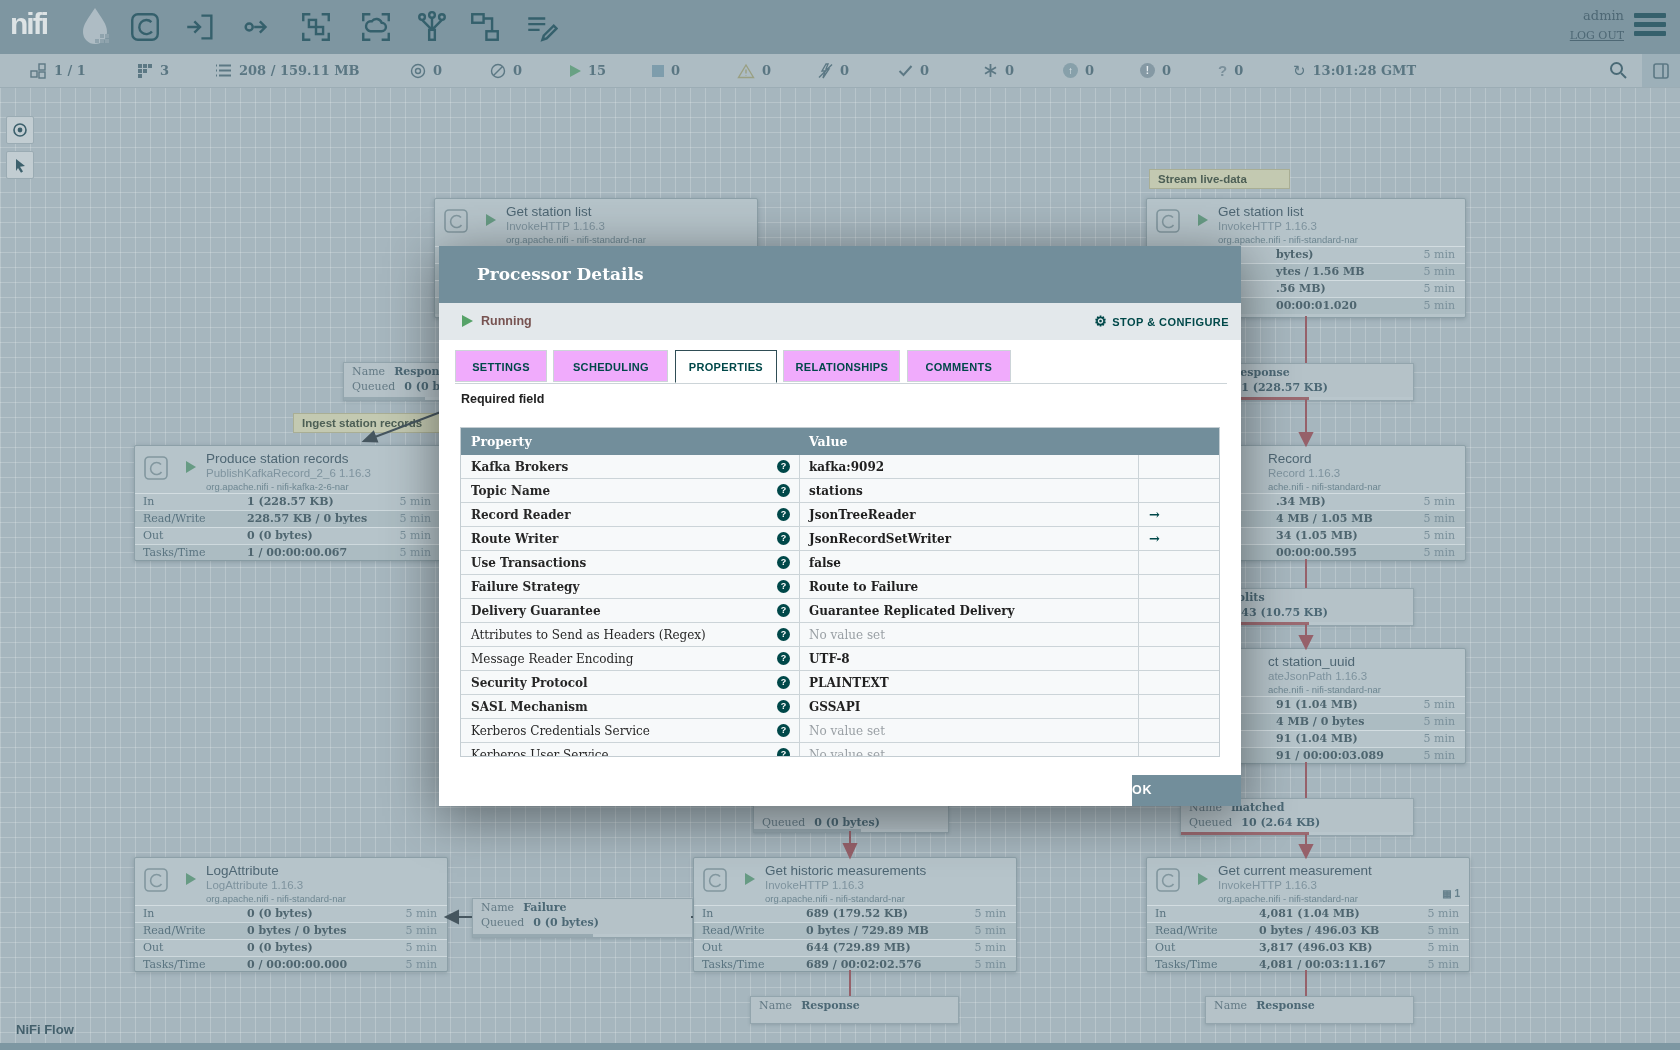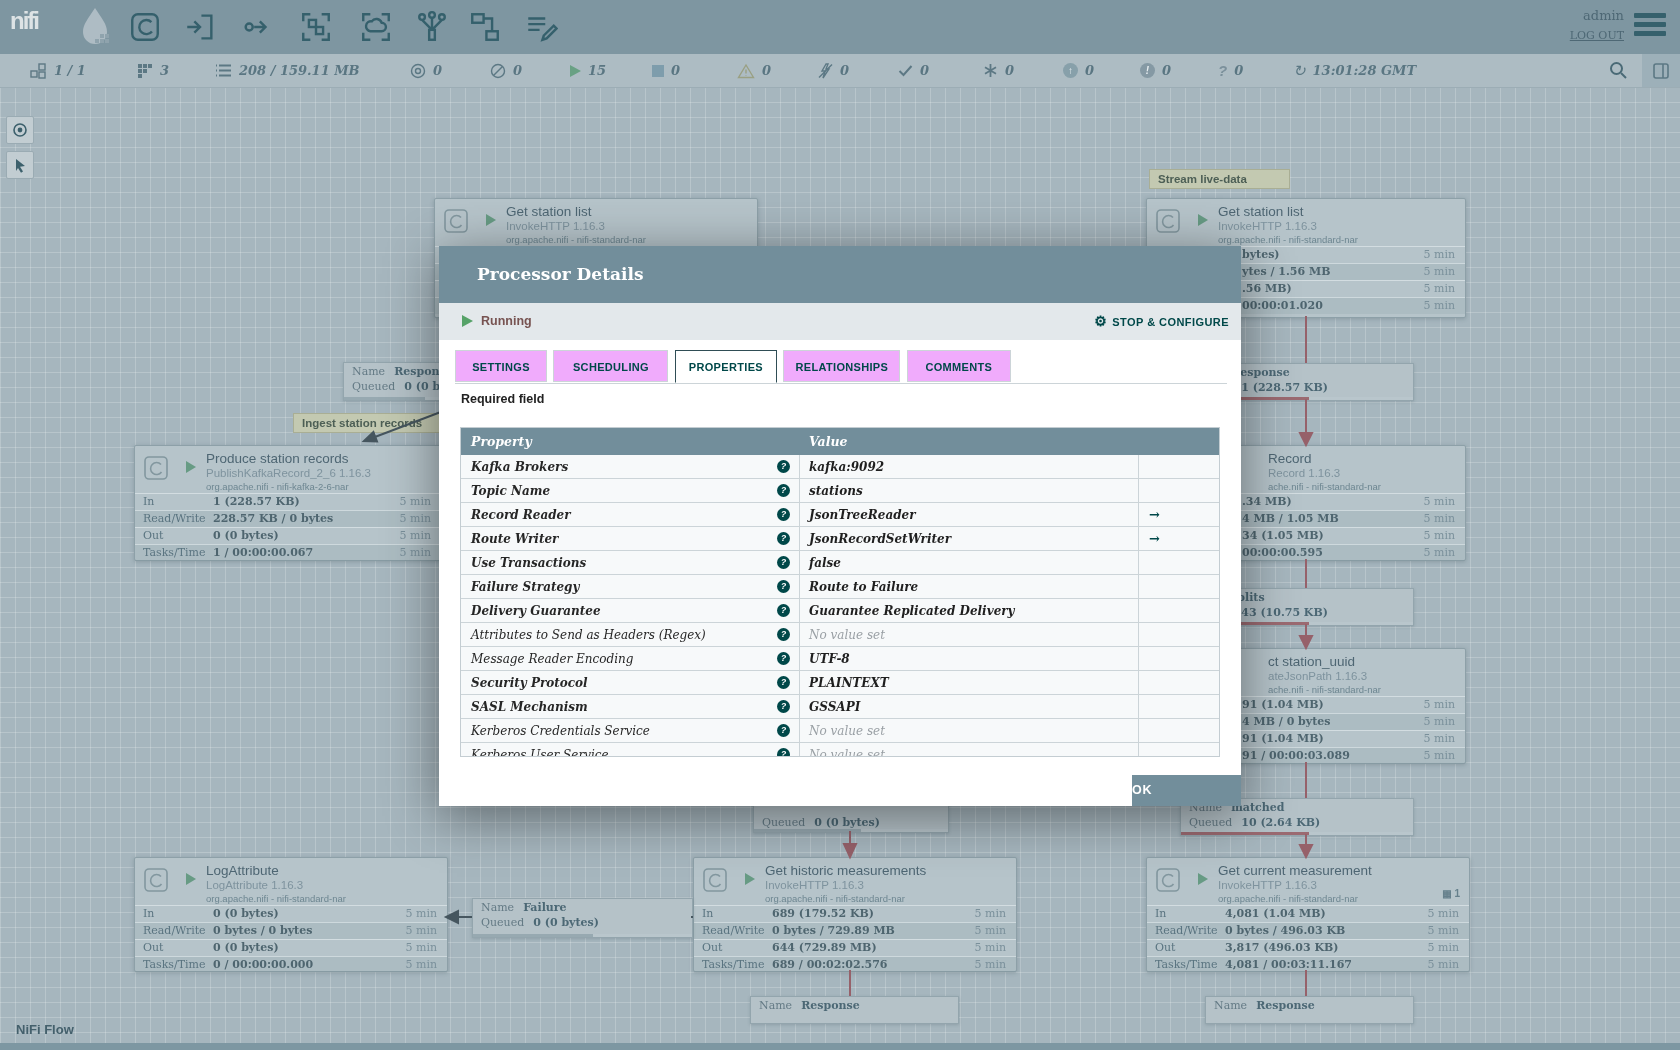--- a/index.html
+++ b/index.html
@@ -1,32 +1,32 @@
 <!DOCTYPE html>
 <html><head>
 <meta charset="utf-8">
 <style>
   html,body{margin:0;padding:0;}
   body{font-family:"Liberation Sans", sans-serif; background:#8fa3ad;}
   .screen{position:relative;width:1680px;height:1050px;overflow:hidden;background:#a6b6be;}
 
   
   .topbar{position:absolute;left:0;top:0;width:1680px;height:54px;background:#7e96a1;z-index:5;}
-  .logo-text{position:absolute;left:10px;top:7px;font-size:24px;font-weight:bold;letter-spacing:-2px;color:#dde3e5;}
+  .logo-text{position:absolute;left:10px;top:7px;font-size:30px;font-weight:bold;letter-spacing:-2px;color:#dde3e5;}
   .logo-drop{position:absolute;left:76px;top:6px;}
   .tool-ic{position:absolute;top:10px;width:36px;height:36px;color:#35606c;cursor:pointer;}
   .tool-ic svg{width:34px;height:34px;stroke:#35606c;fill:none;stroke-width:1.7;}
   .admin-box{position:absolute;right:56px;top:8px;text-align:right;color:#4e6875;}
   .admin-name{font-family:"DejaVu Serif",serif;font-size:13px;}
   .logout{font-family:"DejaVu Serif",serif;font-size:11px;text-decoration:underline;margin-top:6px;cursor:pointer;}
   .burger{position:absolute;right:14px;top:13px;width:32px;height:28px;cursor:pointer;}
   .burger i{display:block;height:5px;margin-bottom:4px;background:#35606c;border-radius:1px;}
 
   
-  .statusbar{position:absolute;left:0;top:54px;width:1680px;height:33px;background:#adbcc3;border-bottom:1px solid #9cadb5;z-index:5;font-style:italic;}
+  .statusbar{position:absolute;left:0;top:54px;width:1680px;height:33px;background:#adbcc3;border-bottom:1px solid #9cadb5;z-index:5;}
   .sb-item{position:absolute;top:0;height:33px;display:flex;align-items:center;gap:7px;color:#5c7884;}
   .sb-item .val{font-family:"DejaVu Serif",serif;font-size:13px;font-weight:bold;color:#5a7682;}
   .sb-item svg{stroke:#5c7884;fill:none;stroke-width:1.4;}
   .g-run{width:0;height:0;border-left:11px solid #69a184;border-top:6.5px solid transparent;border-bottom:6.5px solid transparent;}
   .g-stop{width:12px;height:12px;background:#7e9dac;}
   .g-circ{width:15px;height:15px;border-radius:50%;display:flex;align-items:center;justify-content:center;color:#e7edf0;font-size:10px;font-weight:bold;background:#87a0aa;}
   .g-txt{font-size:15px;font-weight:bold;color:#7b909b;}
   .sb-right-ic{position:absolute;top:6px;cursor:pointer;}
   .sb-tile{position:absolute;left:1642px;top:0;width:38px;height:33px;background:#9db0b9;display:flex;align-items:center;justify-content:center;cursor:pointer;}
 
@@ -45,21 +45,21 @@
   .p-play{position:absolute;left:51px;top:15px;width:0;height:0;border-left:10px solid #679b84;border-top:6px solid transparent;border-bottom:6px solid transparent;}
   .p-t{position:absolute;left:71px;top:5px;white-space:nowrap;}
   .p-t.frag{left:97px;margin-left:24px;}
   .p-title{font-size:13.5px;color:#4e6673;}
   .p-type{font-size:11.5px;color:#7e939e;margin-top:1px;}
   .p-bundle{font-size:9.5px;color:#6d8691;margin-top:2px;}
   .p-badge{position:absolute;right:9px;top:30px;font-size:10px;color:#66808c;font-weight:bold;}
   .s-row{position:relative;height:16px;line-height:16px;font-family:"DejaVu Serif",serif;font-size:11px;border-top:1px solid rgba(240,245,247,.5);}
   .s-row:nth-child(odd){background:rgba(90,115,128,.10);}
   .s-l{position:absolute;left:8px;color:#5a7480;}
-  .s-v{position:absolute;left:78px;color:#4e656f;font-weight:bold;white-space:nowrap;}
+  .s-v{position:absolute;left:78px;color:#4e656f;font-weight:bold;white-space:nowrap;padding-left:34px;}
   .frag .s-v{left:95px;}
   .s-w{position:absolute;right:10px;color:#7a909b;}
 
   .olabel{position:absolute;background:#c3c9b1;border:1px solid #a9ae94;font-size:11.5px;font-weight:bold;color:#4d5f55;padding:3px 8px;white-space:nowrap;z-index:2;}
 
   .q{position:absolute;background:#b5c2c8;border:1px solid #93a5ad;font-family:"DejaVu Serif",serif;font-size:11px;color:#647a85;box-shadow:0 1px 3px rgba(50,70,80,.2);z-index:3;overflow:hidden;}
   .q .ln{padding:2px 8px 0;white-space:nowrap;}
   .q .qv{color:#4c6875;font-weight:bold;margin-left:9px;}
   .qbar{position:absolute;bottom:0;left:0;height:3px;width:100%;background:#b9c6cc;}
   .qbar i{position:absolute;left:0;top:0;height:3px;width:55%;background:#97a9b1;}
@@ -75,21 +75,21 @@
   .m-title{position:absolute;left:38px;top:0;line-height:57px;color:#fff;font-family:"DejaVu Serif",serif;font-weight:bold;font-size:17px;}
   .m-status{position:absolute;left:0;top:57px;width:802px;height:37px;background:#E3E8EB;}
   .m-play{position:absolute;left:23px;top:12px;width:0;height:0;border-left:11px solid #56a268;border-top:6.5px solid transparent;border-bottom:6.5px solid transparent;}
   .m-state{position:absolute;left:42px;top:0;line-height:37px;font-size:12.5px;font-weight:bold;color:#775351;}
   .m-action{position:absolute;right:12px;top:0;line-height:37px;font-size:11px;font-weight:bold;color:#004849;letter-spacing:.04em;cursor:pointer;}
   .m-action .gear{font-size:14px;margin-right:5px;}
   .m-tabs{position:absolute;left:16px;top:104px;width:772px;height:33px;border-bottom:1px solid #ccd4d8;}
   .tab{position:relative;display:inline-block;height:32px;line-height:32px;text-align:center;font-size:11px;font-weight:bold;letter-spacing:.03em;color:#004849;background:#f0abfc;border:1px solid #ccd4d8;margin-right:2px;box-sizing:border-box;vertical-align:bottom;cursor:pointer;}
   .tab.active{background:#fff;border:1px solid #2f4d55;border-bottom:1px solid #fff;height:33px;margin-bottom:-1px;z-index:2;}
   .m-req{position:absolute;left:22px;top:146px;font-size:12.5px;font-weight:bold;color:#222;}
-  .m-table{position:absolute;left:21px;top:181px;width:760px;height:330px;overflow:hidden;border:1px solid #c4cdd2;box-sizing:border-box;font-style:italic;}
+  .m-table{position:absolute;left:21px;top:181px;width:760px;height:330px;overflow:hidden;border:1px solid #c4cdd2;box-sizing:border-box;}
   .t-head{position:relative;height:27px;line-height:27px;background:#728E9B;color:#fff;font-family:"DejaVu Serif",serif;font-weight:bold;font-size:12.5px;}
   .t-head .h1{position:absolute;left:10px;}
   .t-head .h2{position:absolute;left:348px;}
   .t-row{position:relative;height:24px;line-height:24px;background:#f7f9fa;border-bottom:1px solid #ccd4d8;box-sizing:border-box;font-family:"DejaVu Serif",serif;font-size:12px;}
   .cp{position:absolute;left:10px;color:#262626;white-space:nowrap;}
   .t-row.req .cp{font-weight:bold;}
   .help{position:absolute;left:316px;top:5px;width:13px;height:13px;border-radius:50%;background:#004849;color:#fff;font-size:9px;font-weight:bold;text-align:center;line-height:13px;font-family:"Liberation Sans",sans-serif;cursor:pointer;}
   .vline1{position:absolute;left:338px;top:0;width:1px;height:24px;background:#ccd4d8;}
   .vline2{position:absolute;left:677px;top:0;width:1px;height:24px;background:#ccd4d8;}
   .cv{position:absolute;left:348px;color:#1f1f1f;font-weight:bold;white-space:nowrap;}

